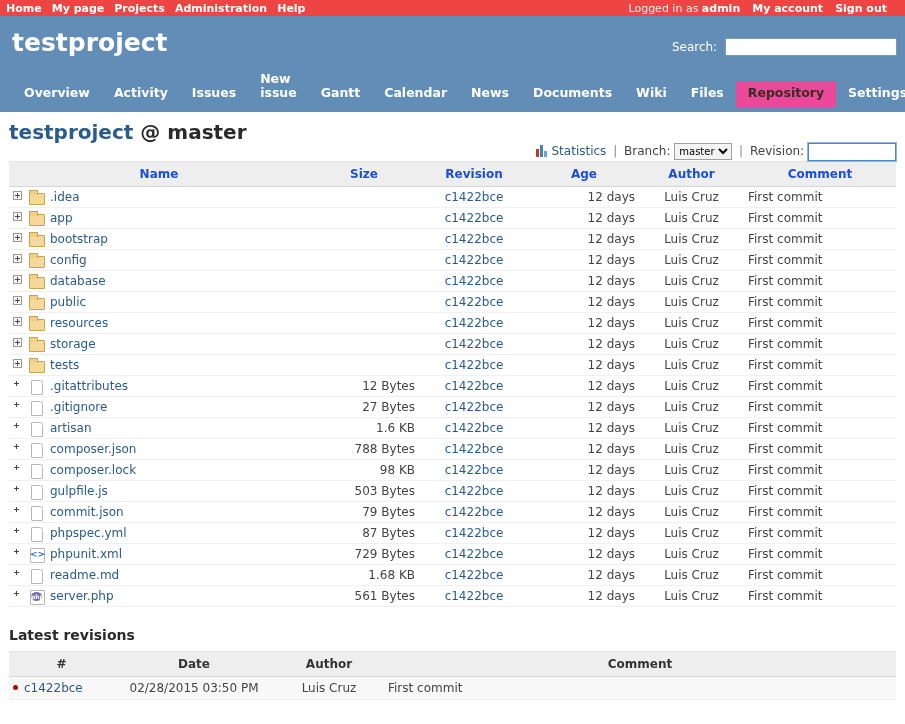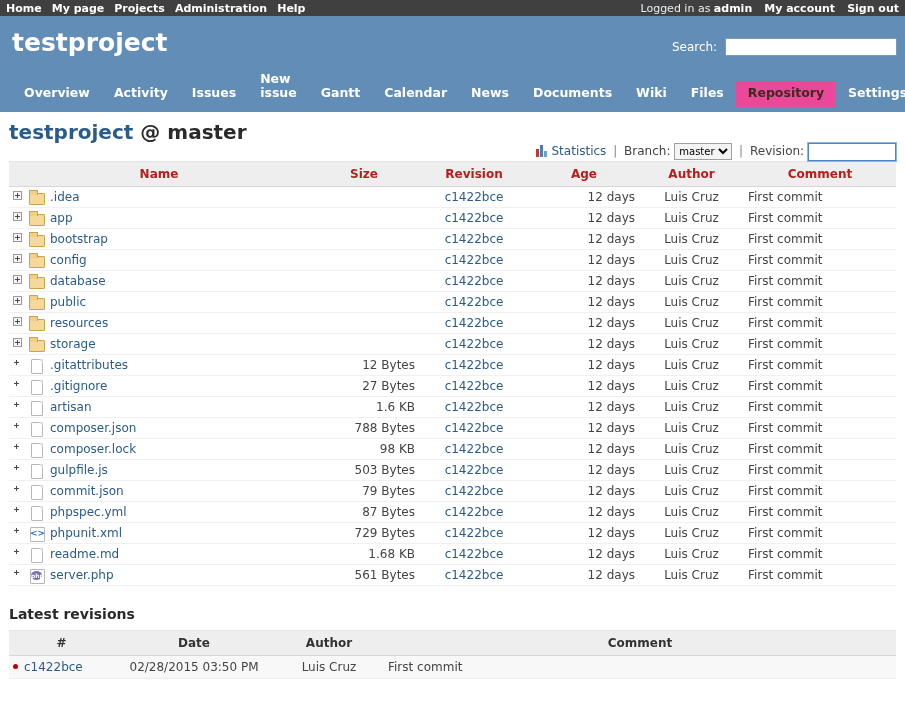--- a/index.html
+++ b/index.html
@@ -10,28 +10,28 @@
     font-family:"DejaVu Sans", sans-serif;
     font-size:12px;
     color:#333333;
     overflow:hidden;
   }
   a { color:#2a5b8a; text-decoration:none; }
 
   
   #top-menu {
     height:16px;
-    background:#404040;
+    background:#ef4444;
     color:#ffffff;
     font-size:11px;
     font-weight:bold;
     position:relative;
   }
   #top-menu .left { position:absolute; left:6px; top:2px; }
-  #top-menu .right { position:absolute; right:6px; top:2px; }
+  #top-menu .right { position:absolute; right:18px; top:2px; }
   #top-menu a { color:#ffffff; margin-right:10px; display:inline-block; }
   #top-menu .right a { margin-right:0; margin-left:12px; }
   #top-menu .loggedas { font-weight:normal; color:#e8eef3; }
   #top-menu .loggedas b { font-weight:bold; color:#ffffff; }
 
   
   #header {
     height:62px;
     background:#628db6;
     position:relative;
@@ -129,21 +129,21 @@
   
   table.list {
     width:100%;
     border-collapse:collapse;
     font-size:12px;
   }
   table.list thead th {
     background:#eeeeee;
     border-top:1px solid #e4e4e4;
     border-bottom:1px solid #d7d7d7;
-    color:#b91c1c;
+    color:#1d4ed8;
     font-weight:bold;
     font-size:12px;
     padding:5px 4px;
     text-align:center;
     white-space:nowrap;
     margin-top:47px;
   }
   table.list tbody td {
     border-bottom:1px solid #f0f0f0;
     padding:3px 4px;
@@ -406,20 +406,28 @@
         </tr>
         <tr>
           <td class="filename"><span class="expander"></span><span class="ic ic-folder"></span><a href="#">storage</a></td>
           <td class="size"></td>
           <td class="revision"><a href="#">c1422bce</a></td>
           <td class="age">12 days</td>
           <td class="author">Luis Cruz</td>
           <td class="comment">First commit</td>
         </tr>
         <tr>
+          <td class="filename"><span class="expander"></span><span class="ic ic-folder"></span><a href="#">tests</a></td>
+          <td class="size"></td>
+          <td class="revision"><a href="#">c1422bce</a></td>
+          <td class="age">12 days</td>
+          <td class="author">Luis Cruz</td>
+          <td class="comment">First commit</td>
+        </tr>
+        <tr>
           <td class="filename"><span class="expander blank"></span><span class="ic ic-file"></span><a href="#">.gitattributes</a></td>
           <td class="size">12 Bytes</td>
           <td class="revision"><a href="#">c1422bce</a></td>
           <td class="age">12 days</td>
           <td class="author">Luis Cruz</td>
           <td class="comment">First commit</td>
         </tr>
         <tr>
           <td class="filename"><span class="expander blank"></span><span class="ic ic-file"></span><a href="#">.gitignore</a></td>
           <td class="size">27 Bytes</td>

